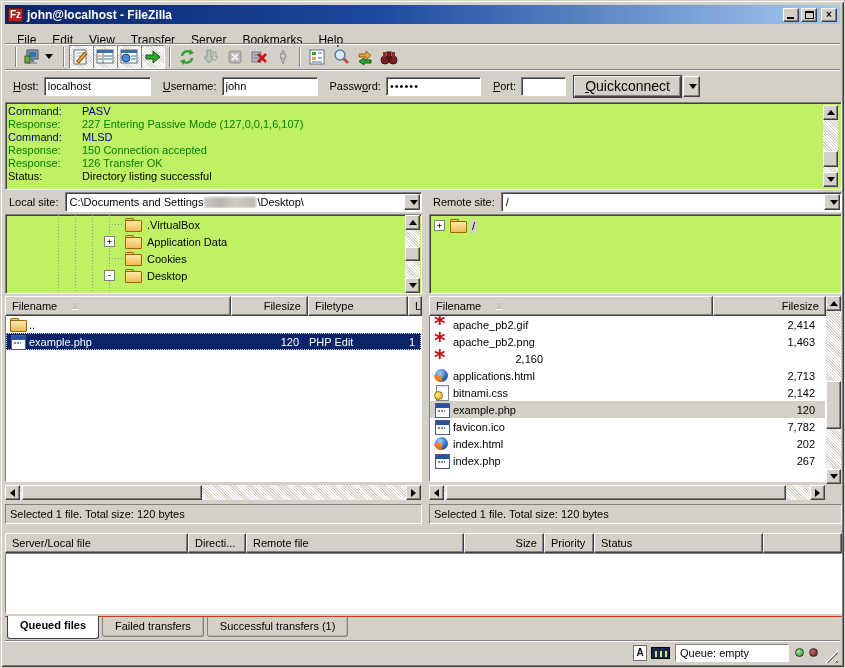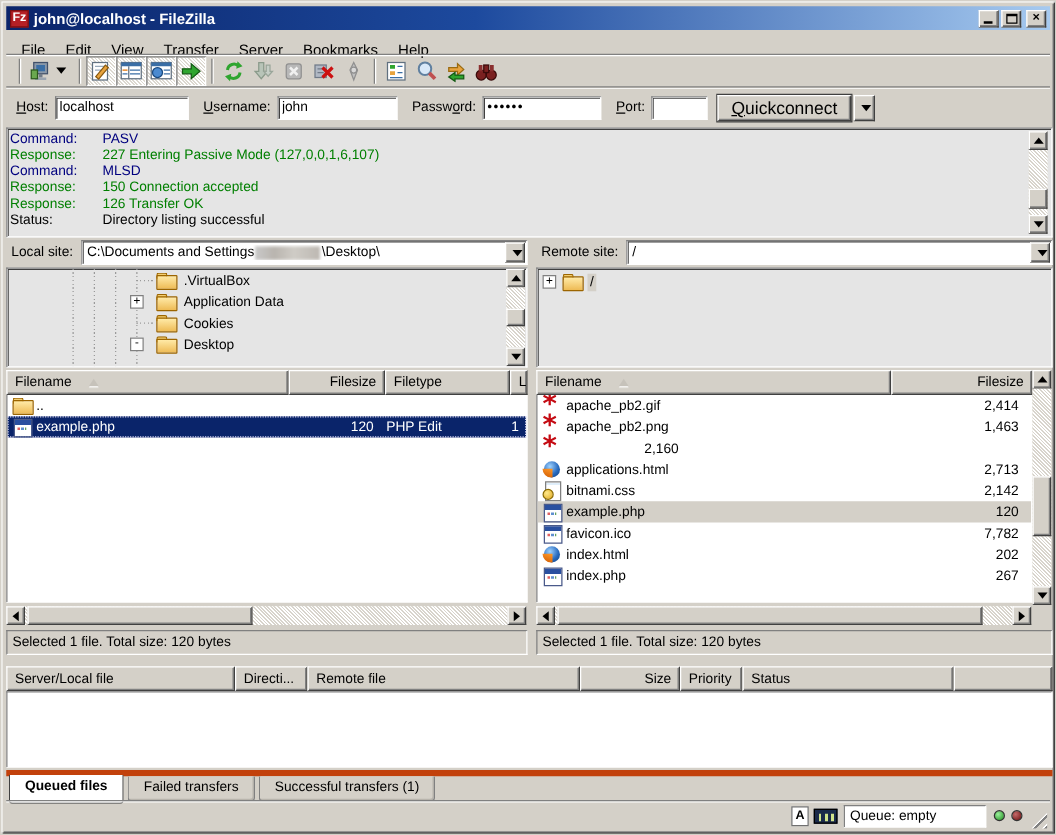--- a/index.html
+++ b/index.html
@@ -51,21 +51,21 @@
   #host{width:107px;margin-right:12px;}
   #username{width:96px;margin-right:12px;}
   #password{width:95px;margin-right:12px;letter-spacing:1px;}
   #port{width:45px;margin-right:8px;}
   .qc-btn{height:21px;padding:0 10px;background:var(--face);border:1px solid;border-color:#fff #404040 #404040 #fff;
     box-shadow:inset -1px -1px 0 #808080, 0 0 0 1px #404040;font-size:14px;}
   .qc-dd{width:17px;height:21px;margin-left:2px;background:var(--face);border:1px solid;border-color:#fff #404040 #404040 #fff;
     box-shadow:inset -1px -1px 0 #808080;display:flex;align-items:center;justify-content:center;}
 
   
-  .sunken{border:1px solid;border-color:#808080 #fff #fff #808080;box-shadow:inset 1px 1px 0 #404040;background:#e5e5e5;}
+  .sunken{border:1px solid;border-color:#808080 #fff #fff #808080;box-shadow:inset 1px 1px 0 #404040;background:#bef264;}
   .sunken-lite{border:1px solid;border-color:#808080 #fff #fff #808080;}
 
   
   .logbox{position:absolute;left:4px;top:101px;width:837px;height:88px;}
   .loglines{position:absolute;left:2px;top:2px;right:18px;bottom:2px;overflow:hidden;}
   .logline{display:flex;height:13px;line-height:13px;white-space:nowrap;}
   .logline .lab{width:74px;flex:none;}
   .logline[data-type="command"]{color:#00007f;}
   .logline[data-type="response"]{color:#007f00;}
   .logline[data-type="status"]{color:#000;}
@@ -139,21 +139,21 @@
   .lrow.sel-active{background:var(--navy);color:#fff;outline:1px dotted #d8d4f0;outline-offset:-1px;}
   .lrow.sel-inactive{background:#d4d0c8;}
 
   .statusline{position:absolute;top:503px;height:20px;border:1px solid;border-color:#808080 #fff #fff #808080;
     padding:3px 4px;white-space:nowrap;overflow:hidden;}
 
   
   .qhead{position:absolute;left:4px;top:532px;width:837px;height:20px;display:flex;}
   .qbody{position:absolute;left:4px;top:552px;width:837px;height:61px;}
   
-  .tabs{position:absolute;left:4px;top:615px;width:837px;height:24px;border-top:5px solid #c2410c;display:flex;align-items:flex-start;padding-left:2px;}
+  .tabs{position:absolute;left:4px;top:615px;width:837px;height:24px;border-top:1px solid #c2410c;display:flex;align-items:flex-start;padding-left:2px;}
   .tab{height:20px;padding:3px 12px 0 12px;background:var(--face);border:1px solid #808080;border-top:none;
     border-radius:0 0 3px 3px;margin-right:3px;box-shadow:inset -1px -1px 0 #b8b4ac;}
   .tab.active{height:23px;background:#fff;font-weight:bold;border-color:#404040;box-shadow:none;margin-top:-1px;}
 
   
   .statusbar{position:absolute;left:4px;right:4px;bottom:4px;height:23px;border-top:1px solid #808080;
     box-shadow:inset 0 1px 0 #fff;display:flex;align-items:center;justify-content:flex-end;padding:1px 2px 0 4px;}
   .sb-icon-doc{width:14px;height:16px;background:#fff;border:1px solid #707070;position:relative;margin-right:4px;
     font:bold 10px/14px "Liberation Sans",sans-serif;text-align:center;}
   .sb-badge{width:19px;height:12px;background:#1a2a4a;border:1px solid #000;margin-right:5px;

